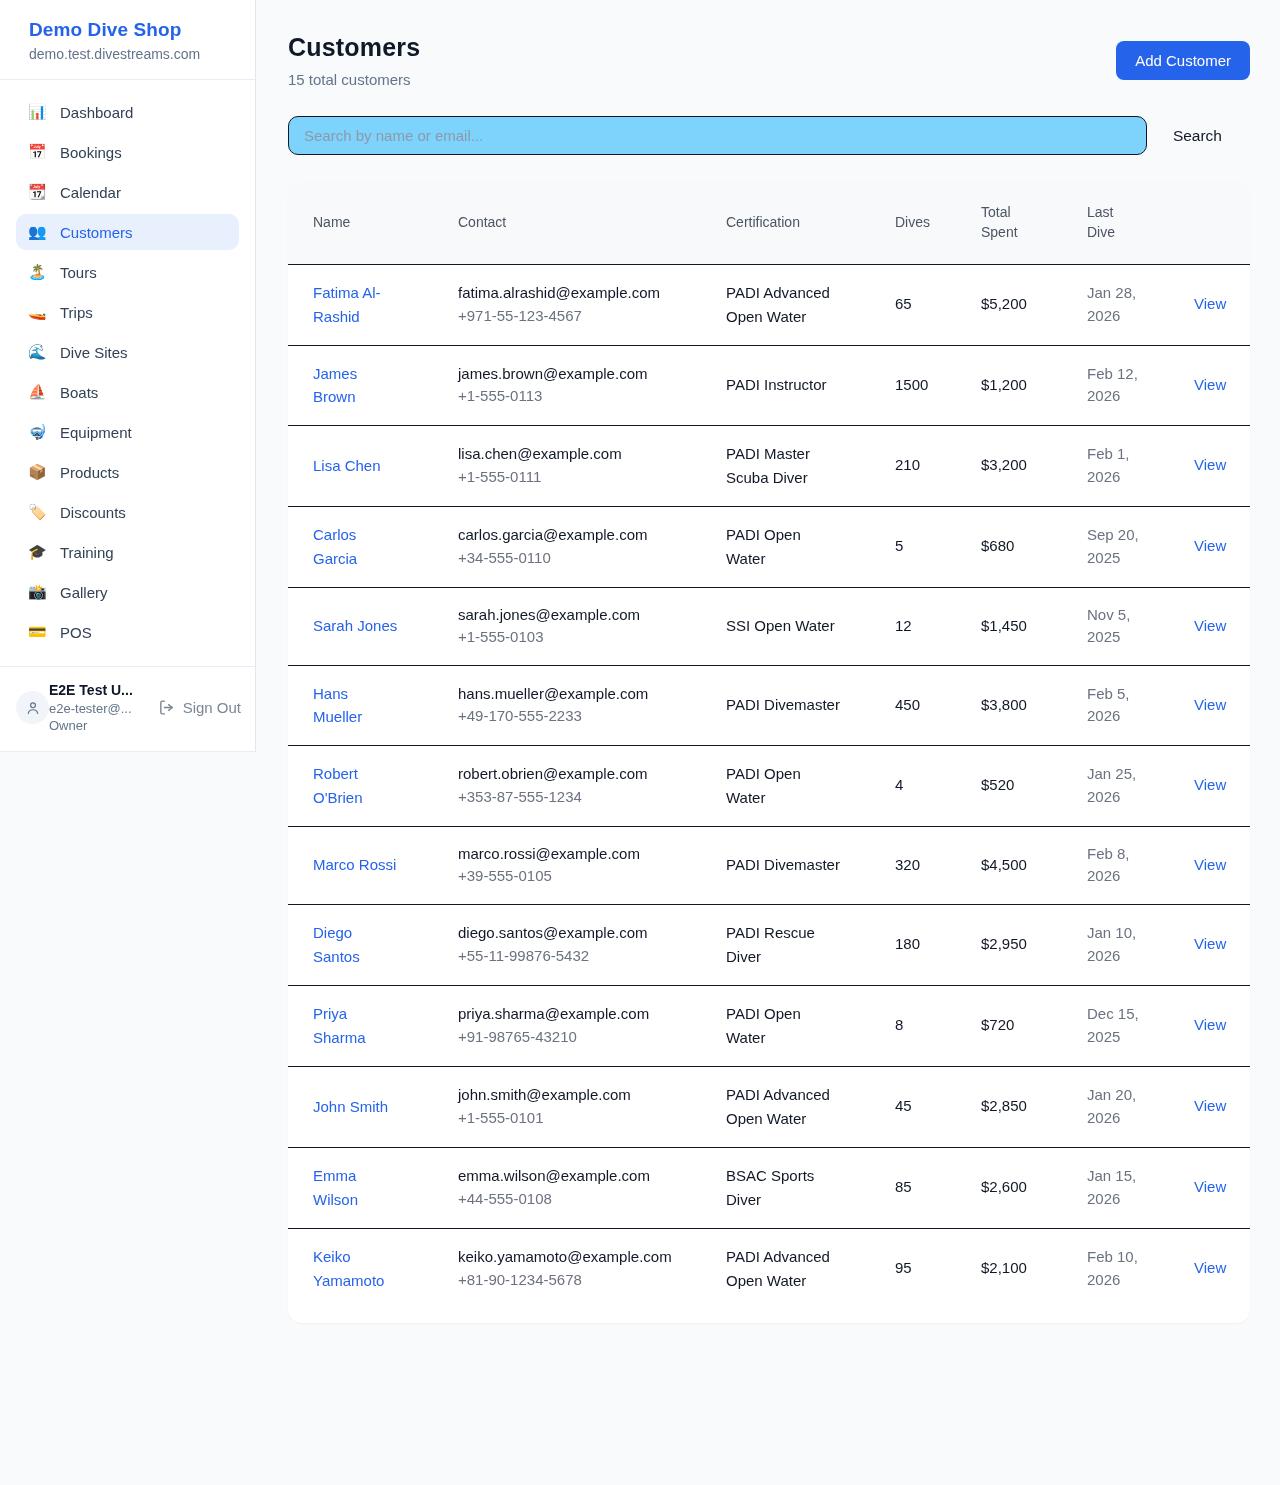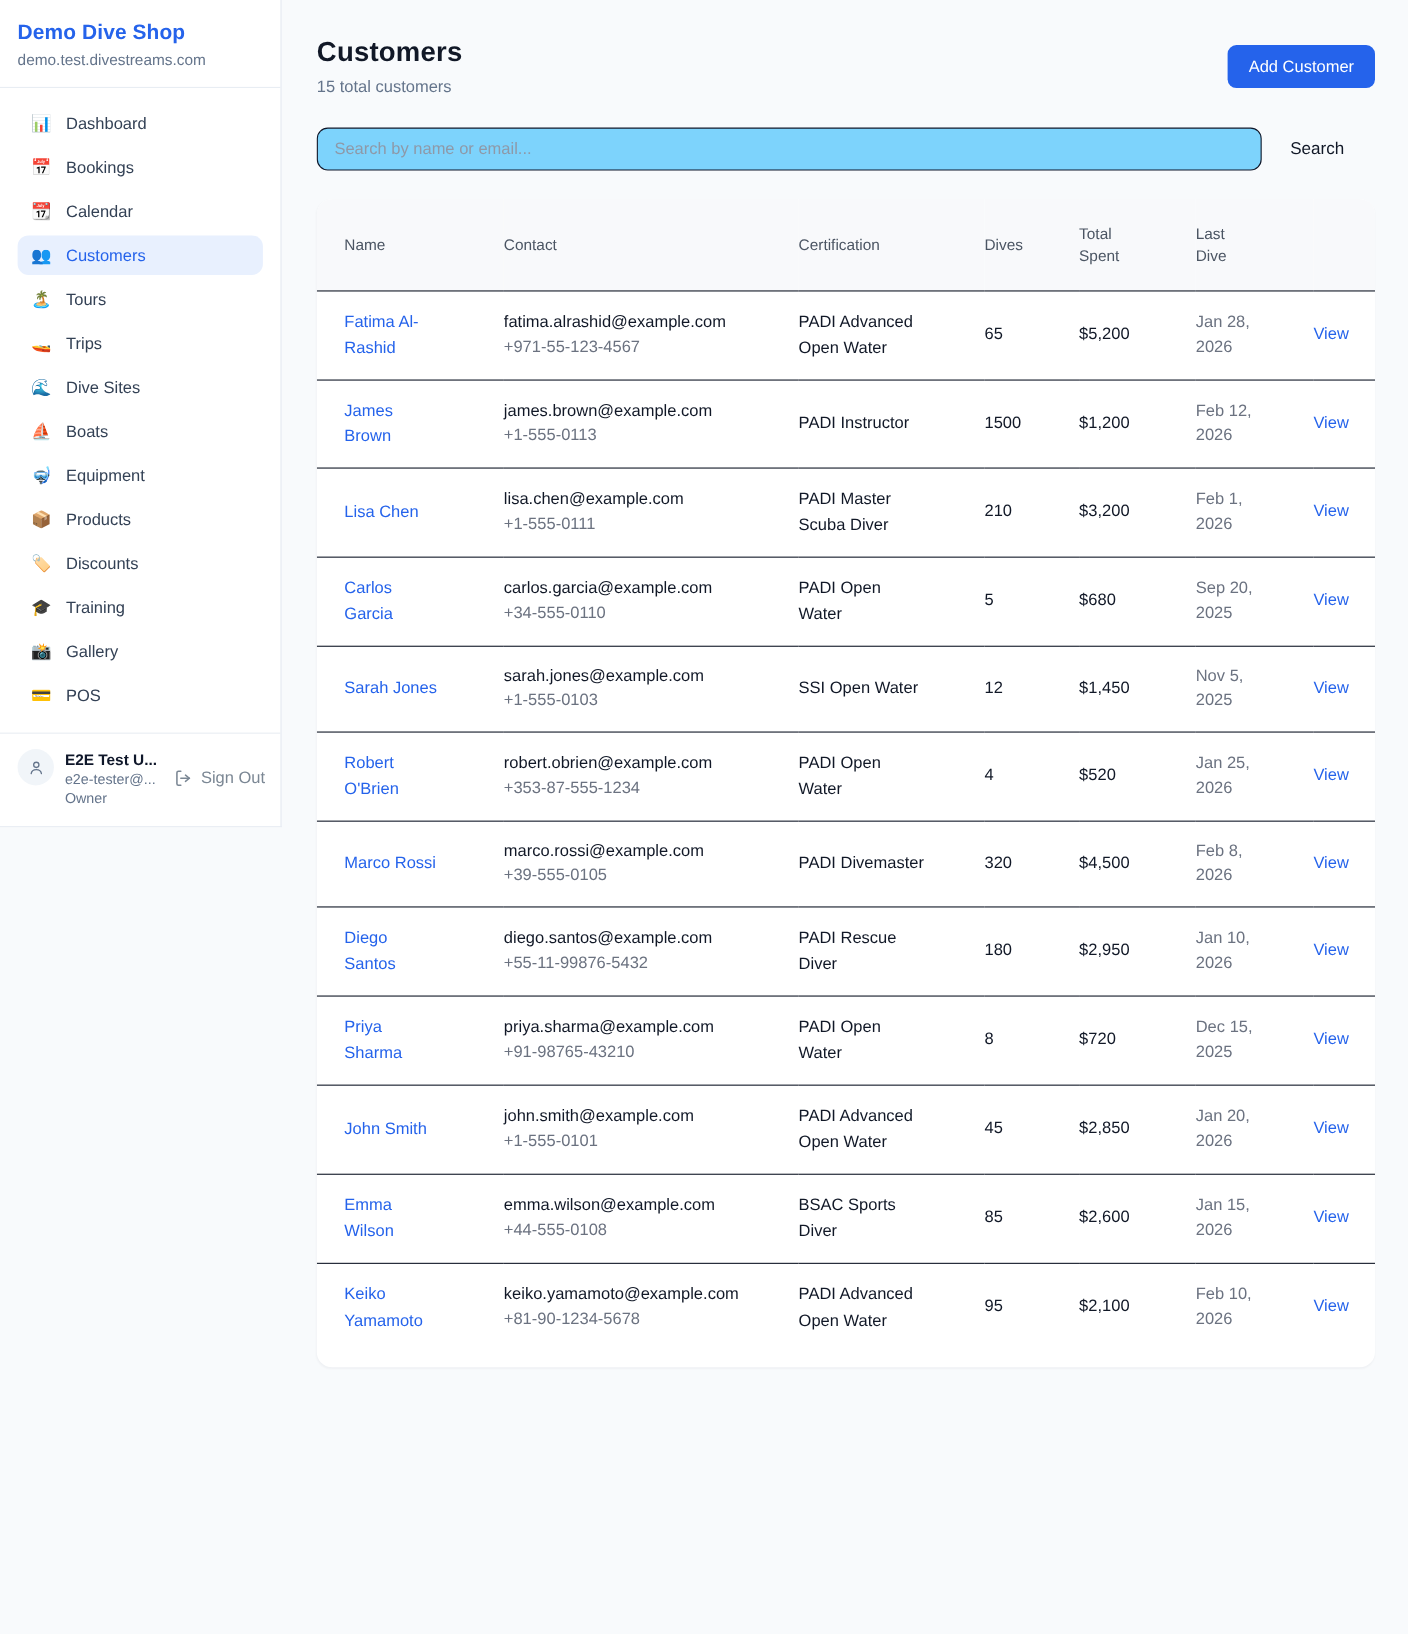--- a/index.html
+++ b/index.html
@@ -11,35 +11,35 @@
     position:relative;
     overflow:hidden;
   }
   
   .sidebar {
     position:absolute; top:0; left:0; width:256px;
     background:#ffffff;
     border-right:1px solid #e2e8f0;
     border-bottom:1px solid #e8edf3;
   }
-  .brand { padding:19px 16px 17px; border-bottom:1px solid #e8edf3; }
+  .brand { padding:19px 29px 17px; border-bottom:1px solid #e8edf3; }
   .brand-name { color:#2563eb; font-size:19px; font-weight:bold; letter-spacing:.1px; cursor:pointer; }
   .brand-domain { color:#64748b; font-size:14px; margin-top:5px; }
   .nav { padding:14px 16px 12px; }
   .nav-item {
     display:flex; align-items:center; gap:13px;
     padding:9px 12px; margin-bottom:4px;
     border-radius:10px; font-size:15px; color:#334155; cursor:pointer;
   }
   .nav-item.active { background:#e8f0fe; color:#2563eb; font-weight:500; }
   .nav-icon { width:19px; font-size:15px; text-align:center; flex:none; }
   .user {
     border-top:1px solid #e8edf3;
     padding:14px 14px 16px 16px;
-    display:flex; gap:10px;
+    display:flex; align-items:center; 
   }
   .avatar {
     width:33px; height:33px; border-radius:50%; background:#f1f5f9;
     display:flex; align-items:center; justify-content:center; flex:none;
   }
   .user-info { flex:1; min-width:0; }
   .user-name { font-size:14px; font-weight:bold; color:#0f172a; line-height:1.35; }
   .user-email, .user-role { font-size:13px; color:#64748b; line-height:1.35; }
   .signout { display:flex; align-items:center; gap:8px; color:#7b8794; font-size:15px; cursor:pointer; flex:none; }
   
@@ -293,20 +293,32 @@
       <div class="email">sarah.jones@example.com</div>
       <div class="phone">+1-555-0103</div>
     </td>
     <td class="cert-td">SSI Open Water</td>
     <td class="dives-td">12</td>
     <td class="spent-td">$1,450</td>
     <td class="last-td">Nov 5, 2025</td>
     <td class="view-td"><a class="view-link">View</a></td>
   </tr>
 
+  <tr>
+    <td class="name-td"><a class="name-link">Hans Mueller</a></td>
+    <td class="contact-td">
+      <div class="email">hans.mueller@example.com</div>
+      <div class="phone">+49-170-555-2233</div>
+    </td>
+    <td class="cert-td">PADI Divemaster</td>
+    <td class="dives-td">450</td>
+    <td class="spent-td">$3,800</td>
+    <td class="last-td">Feb 5, 2026</td>
+    <td class="view-td"><a class="view-link">View</a></td>
+  </tr>
 
   <tr>
     <td class="name-td"><a class="name-link">Robert O'Brien</a></td>
     <td class="contact-td">
       <div class="email">robert.obrien@example.com</div>
       <div class="phone">+353-87-555-1234</div>
     </td>
     <td class="cert-td">PADI Open Water</td>
     <td class="dives-td">4</td>
     <td class="spent-td">$520</td>

